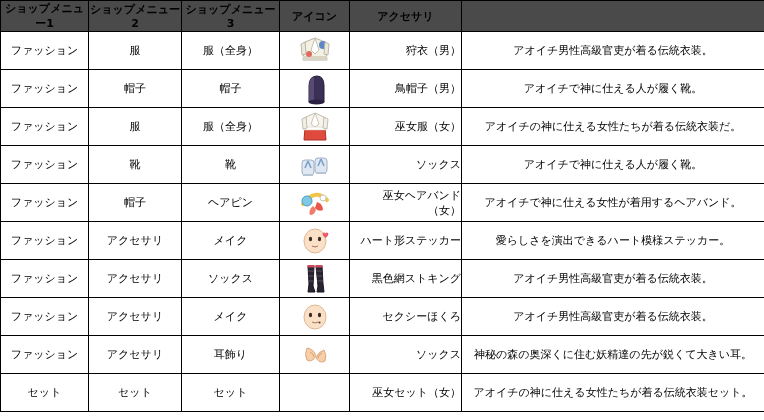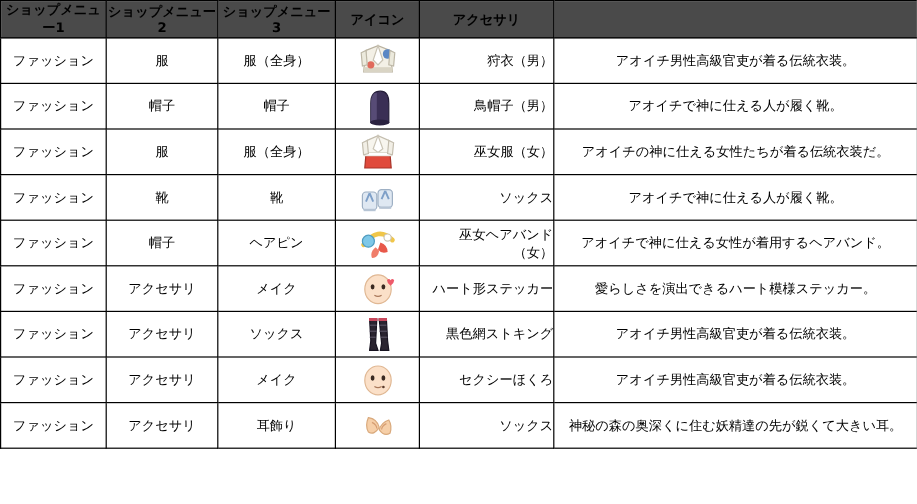--- a/index.html
+++ b/index.html
@@ -267,15 +267,23 @@
             <path d="M31 12 q-6 2 -8 8 q4 6 9 3 q2 -6 -1 -11 z" fill="#f6cfa8" stroke="#d9a97c" stroke-width="1"></path>
             <path d="M17 14 q4 2 4 5" stroke="#d79f74" stroke-width="1" fill="none"></path>
             <path d="M29 15 q-4 2 -4 5" stroke="#d79f74" stroke-width="1" fill="none"></path>
           </svg>
         </div>
       </td>
       <td class="c-name">ソックス</td>
       <td class="c-desc">神秘の森の奥深くに住む妖精達の先が鋭くて大きい耳。</td>
     </tr>
 
+    <tr>
+      <td class="c-menu1">セット</td>
+      <td class="c-menu2">セット</td>
+      <td class="c-menu3">セット</td>
+      <td class="c-icon"></td>
+      <td class="c-name">巫女セット（女）</td>
+      <td class="c-desc">アオイチの神に仕える女性たちが着る伝統衣装セット。</td>
+    </tr>
 
   </tbody>
 </table>
 
 </body></html>

